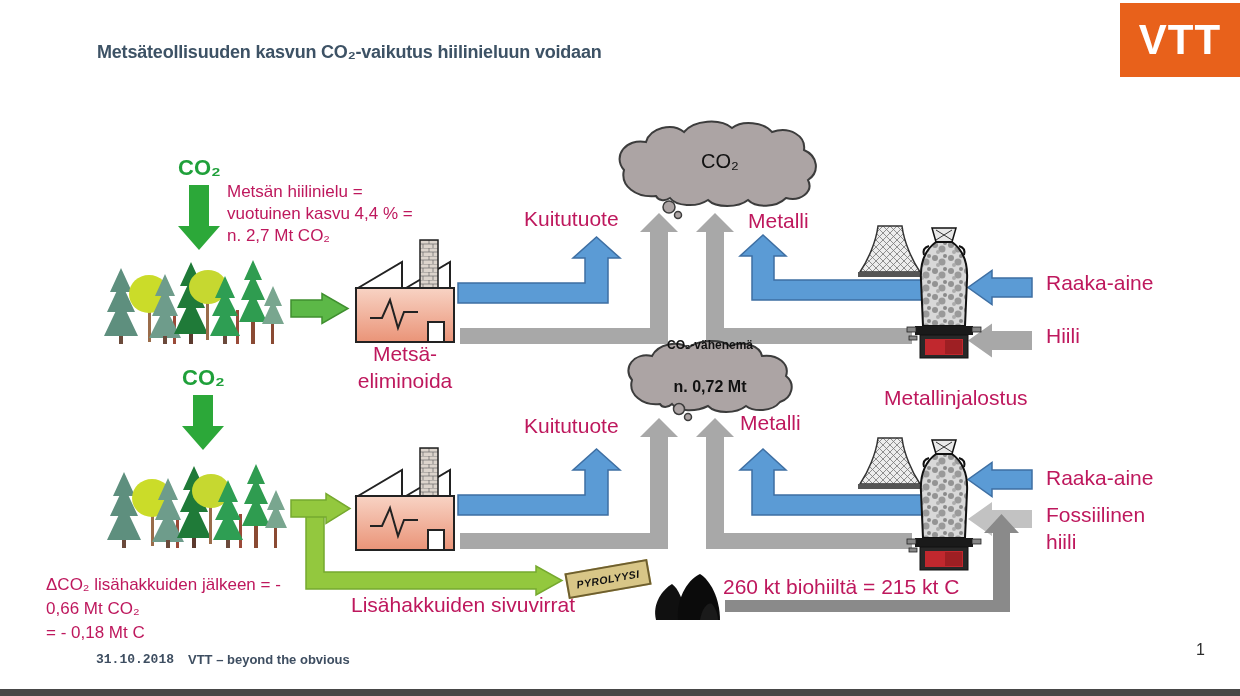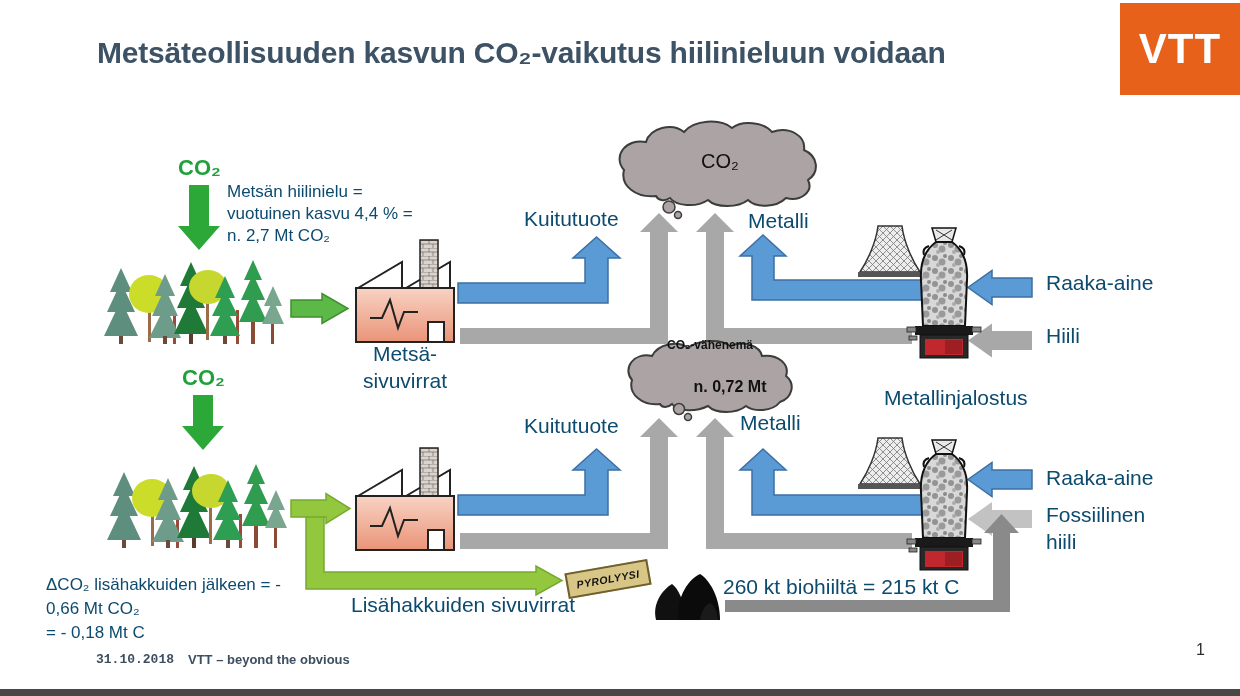--- a/index.html
+++ b/index.html
@@ -2,29 +2,29 @@
 <html><head>
 <meta charset="utf-8">
 <style>
   html,body{margin:0;padding:0;background:#ffffff;}
   .slide{
     position:relative;width:1240px;height:696px;overflow:hidden;
     background:#ffffff;font-family:"Liberation Sans", sans-serif;color:#161616;
   }
   .title{
     position:absolute;left:97px;top:34px;width:960px;
-    font-size:30px;font-weight:bold;color:#3D5265;line-height:37px;letter-spacing:-0.2px;
+    font-size:18px;font-weight:bold;color:#3D5265;line-height:37px;letter-spacing:-0.2px;
   }
   .logo{
-    position:absolute;left:1120px;top:3px;width:120px;height:92px;
+    position:absolute;left:1120px;top:3px;width:120px;height:74px;
     background:#E8611B;color:#ffffff;font-size:42px;font-weight:900;
     display:flex;align-items:center;justify-content:center;letter-spacing:1px;
   }
   .diagram{position:absolute;left:0;top:0;}
-  .lbl{position:absolute;white-space:nowrap;font-size:21px;color:#0c4a6e;}
+  .lbl{position:absolute;white-space:nowrap;font-size:21px;color:#be185d;}
   .lbl.small{font-size:17px;line-height:22px;}
   .lbl.green{color:#1FA03A;font-weight:bold;font-size:22px;}
   .lbl.center{text-align:center;}
   .cloud-text{position:absolute;text-align:center;color:#111;}
   .pyro{
     position:absolute;left:566px;top:566px;width:80px;height:22px;
     background:#D8C687;border:2px solid #6E5F2E;transform:rotate(-10deg);
     display:flex;align-items:center;justify-content:center;
     font-size:10.5px;font-weight:bold;font-style:italic;letter-spacing:0.5px;color:#111;
   }
@@ -233,30 +233,30 @@
   </div>
 
   <div class="lbl" style="left:524px;top:207px;">Kuitutuote</div>
   <div class="lbl" style="left:748px;top:209px;">Metalli</div>
   <div class="cloud-text" style="left:640px;top:150px;width:160px;font-size:20px;">CO₂</div>
   <div class="lbl" style="left:1046px;top:271px;">Raaka-aine</div>
   <div class="lbl" style="left:1046px;top:324px;">Hiili</div>
 
   <div class="lbl center" style="left:355px;top:340px;width:100px;line-height:27px;">
     <div>Metsä-</div>
-    <div>sivuvirrat</div>
+    <div>eliminoida</div>
   </div>
 
   <div class="lbl" style="left:876px;top:386px;margin-left:8px;">Metallinjalostus</div>
 
   <div class="lbl green" style="left:182px;top:365px;">CO₂</div>
   <div class="lbl" style="left:524px;top:414px;">Kuitutuote</div>
   <div class="lbl" style="left:740px;top:411px;">Metalli</div>
   <div class="cloud-text" style="left:630px;top:338px;width:160px;font-size:12px;font-weight:600;">CO₂-vähenemä</div>
-  <div class="cloud-text" style="left:630px;top:378px;width:160px;font-size:16px;font-weight:600;padding-left:20px;">n. 0,72 Mt</div>
+  <div class="cloud-text" style="left:630px;top:378px;width:160px;font-size:16px;font-weight:600;">n. 0,72 Mt</div>
   <div class="lbl" style="left:1046px;top:466px;">Raaka-aine</div>
   <div class="lbl" style="left:1046px;top:503px;">Fossiilinen</div>
   <div class="lbl" style="left:1046px;top:530px;">hiili</div>
 
   <div class="lbl small" style="left:46px;top:558px;line-height:24px;margin-top:15px;">
     <div>ΔCO₂ lisähakkuiden jälkeen = -</div>
     <div>0,66 Mt CO₂</div>
     <div>= - 0,18 Mt C</div>
   </div>
 

